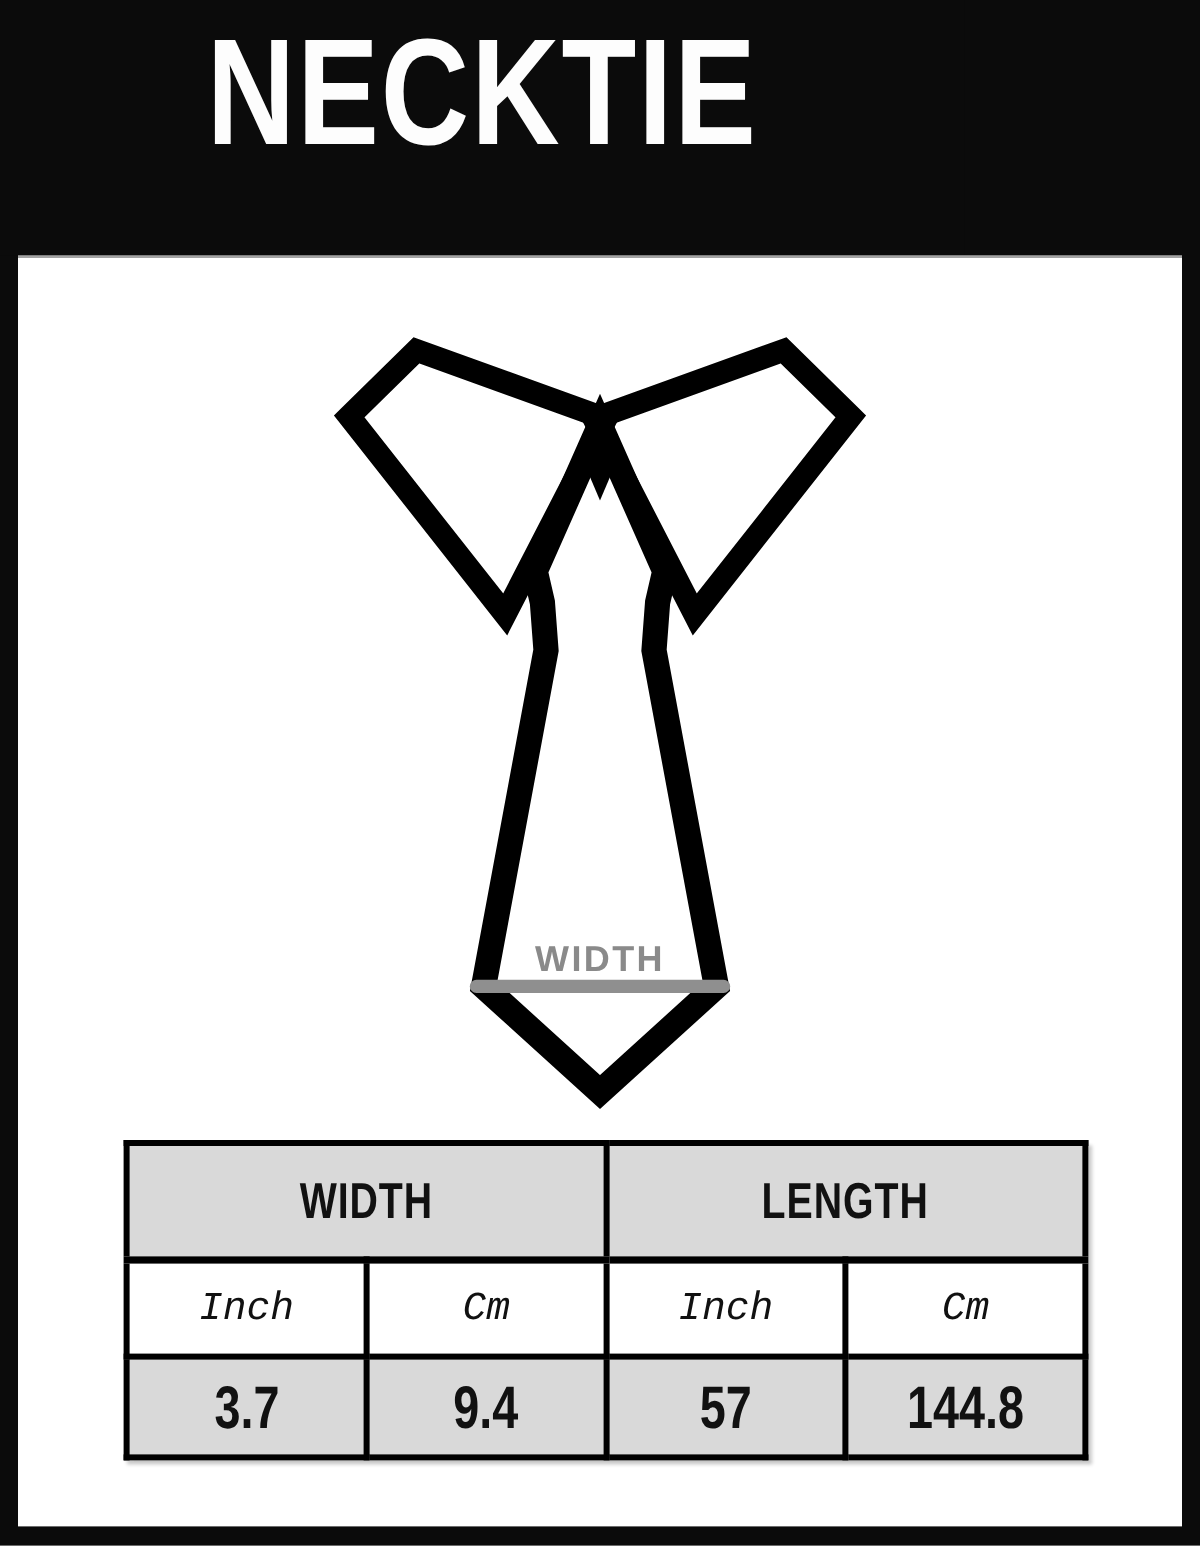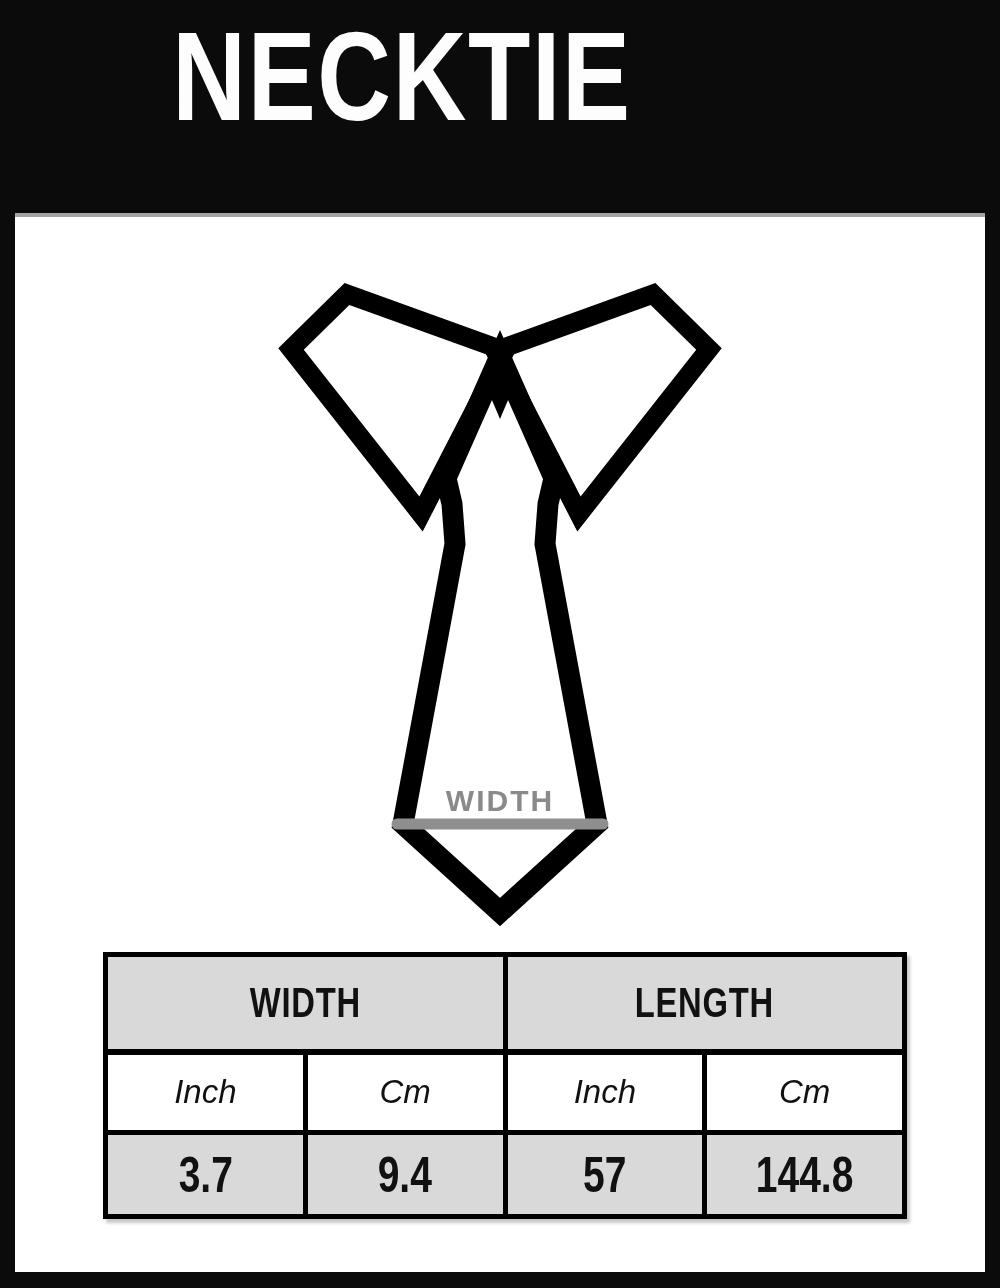--- a/index.html
+++ b/index.html
@@ -44,21 +44,21 @@
   }
   .subtitle .squeeze{
     display:inline-block;
     transform:scaleX(0.83);
     transform-origin:right center;
   }
   
   .panel{
     position:absolute;left:15px;top:213px;width:970px;height:1059px;
     background:var(--panel-white);
-    border-top:4px solid #a3a3a3;
+    border-top:2px solid #a3a3a3;
   }
   
   .tie-svg{
     position:absolute;left:235px;top:37px;width:500px;height:690px;
     display:block;
   }
   
   .size-table{
     position:absolute;left:88px;top:735px;width:804px;
     border-collapse:collapse;table-layout:fixed;
@@ -72,21 +72,21 @@
   }
   .size-table .group-cell{
     height:97px;
     background:var(--cell-gray);
     font-size:42px;font-weight:700;letter-spacing:1px;
   }
   .size-table .group-cell{border-bottom-width:6px;}
   .size-table .unit-cell{
     height:81px;
     background:var(--panel-white);
-    font-size:33px;font-style:italic;font-weight:400;
+    font-size:33px;font-style:italic;font-weight:400;font-family:Liberation Mono, monospace;
   }
   .size-table .value-cell{
     height:84px;
     background:var(--cell-gray);
     font-size:50px;font-weight:700;
   }
   .squeeze-cell{
     display:inline-block;
     transform:scaleX(0.78);
     transform-origin:center;

